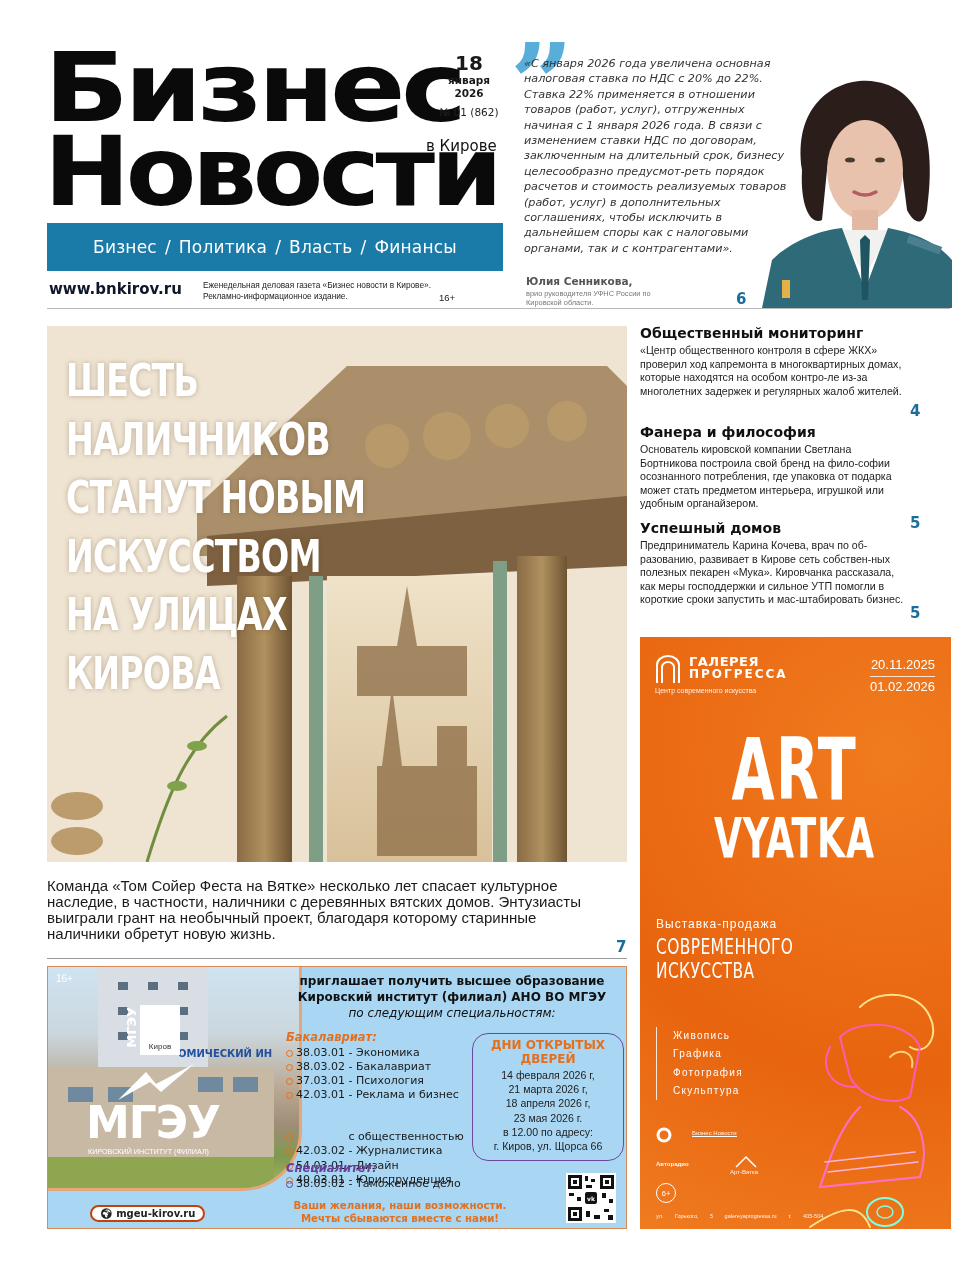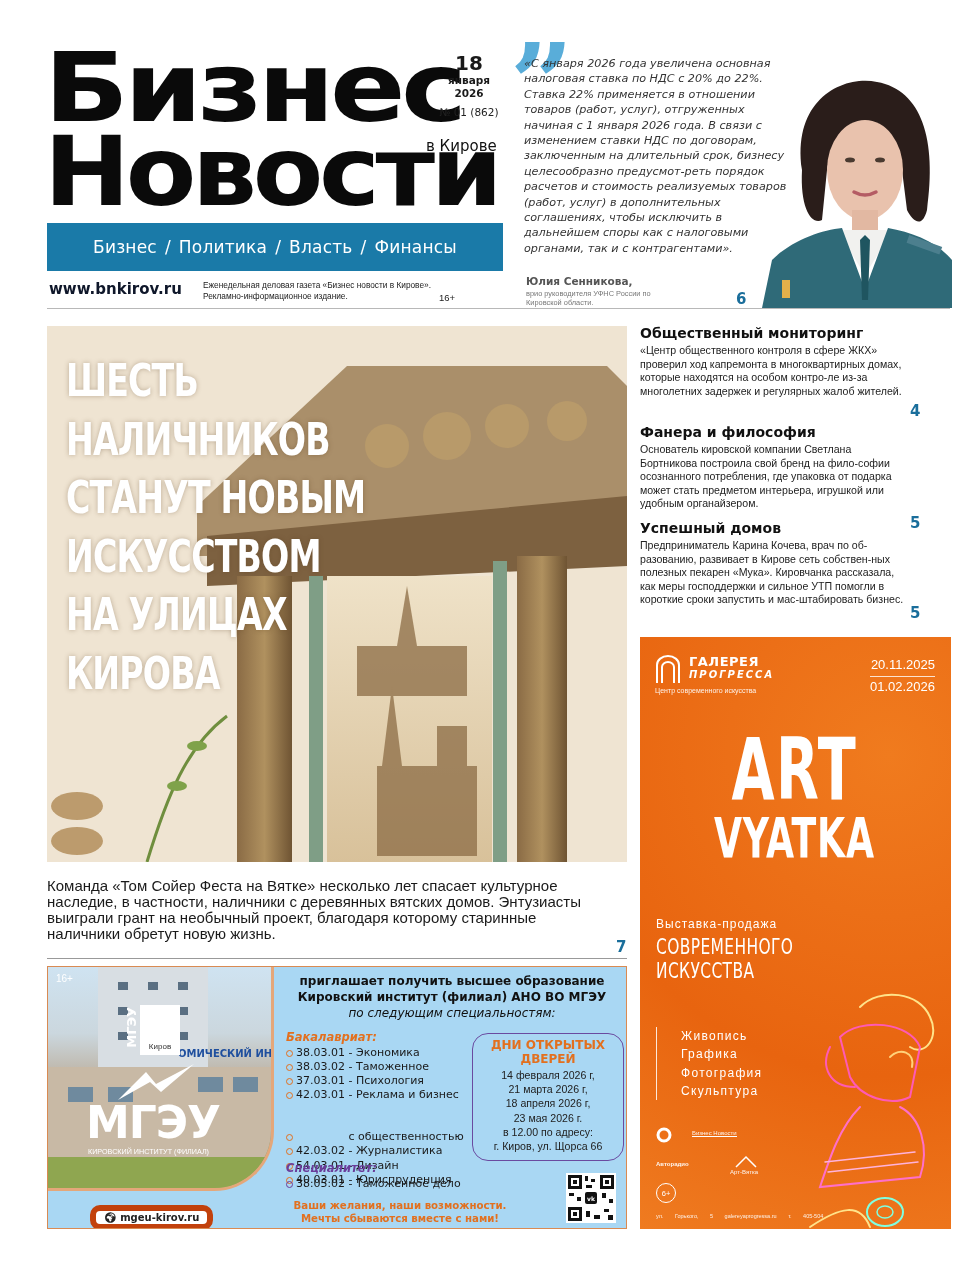--- a/index.html
+++ b/index.html
@@ -41,45 +41,45 @@
   
   .news-item { position: absolute; left: 640px; width: 270px; }
   .news-title { font-family: "DejaVu Sans", sans-serif; font-weight: bold; font-size: 14px; color: #111; margin-bottom: 3px; }
   .news-body { font-size: 10.6px; line-height: 13.6px; color: #222; }
   .news-page { position: absolute; left: 910px; font-family: "DejaVu Sans", sans-serif; font-weight: bold; font-size: 15px; color: #1a6e9b; }
 
   
   .art-ad { position: absolute; left: 640px; top: 637px; width: 311px; height: 592px; overflow: hidden; background: radial-gradient(circle at 80% 20%, #f07b1e 0%, #ec6f17 30%, #e8640f 60%, #ef7b20 100%); color: #fff; }
   .gallery-logo { position: absolute; left: 15px; top: 18px; display: flex; }
   .gallery-name { margin-left: 8px; font-family: "DejaVu Sans", sans-serif; font-weight: bold; font-size: 13px; line-height: 13px; letter-spacing: 0.5px; }
-  .gallery-name2 { font-size: 10px; letter-spacing: 2px; font-weight: bold; font-style: italic; }
+  .gallery-name2 { font-size: 12px; letter-spacing: 2px; font-weight: bold; }
   .gallery-sub { position: absolute; left: 15px; top: 50px; font-size: 7px; opacity: 0.9; }
   .art-dates { position: absolute; right: 16px; top: 18px; text-align: right; font-size: 13px; line-height: 20px; }
   .art-dates .d1 { border-bottom: 1px solid rgba(255,255,255,0.8); padding-bottom: 1px; }
   .art-title { position: absolute; left: 74px; top: 92px; font-family: "DejaVu Sans Condensed", "DejaVu Sans", sans-serif; font-weight: bold; color: #fff; line-height: 0.95; text-align: center; transform: scaleX(0.72); transform-origin: left top; }
   .art-title .t1 { font-size: 86px; letter-spacing: 2px; }
   .art-title .t2 { font-size: 56px; letter-spacing: 1px; }
   .art-sale { position: absolute; left: 16px; top: 280px; font-size: 12px; letter-spacing: 1px; }
   .art-modern { position: absolute; left: 16px; top: 298px; font-family: "DejaVu Sans Condensed", "DejaVu Sans", sans-serif; font-size: 22px; line-height: 24px; letter-spacing: 0.5px; transform: scaleX(0.78); transform-origin: left top; }
-  .art-genres { position: absolute; left: 16px; top: 390px; border-left: 1.5px solid rgba(255,255,255,0.85); padding-left: 24px; font-size: 12px; line-height: 18.3px; letter-spacing: 1.3px; }
+  .art-genres { position: absolute; left: 16px; top: 390px; border-left: 1.5px solid rgba(255,255,255,0.85); padding-left: 16px; font-size: 10px; line-height: 18.3px; letter-spacing: 1.3px; }
   .art-partners { position: absolute; left: 16px; top: 490px; width: 140px; height: 50px; }
   .partner { position: absolute; color: rgba(255,255,255,0.92); font-size: 6px; }
   .art-age { position: absolute; left: 16px; top: 546px; width: 20px; height: 20px; border: 1px solid #fff; border-radius: 50%; font-size: 7.5px; display: flex; align-items: center; justify-content: center; }
   .art-footer { position: absolute; left: 16px; top: 576px; font-size: 5.5px; opacity: 0.9; word-spacing: 10px; }
   .art-figure { position: absolute; left: 160px; top: 350px; width: 160px; height: 250px; }
 
   
   .mgeu-ad { position: absolute; left: 47px; top: 966px; width: 580px; height: 263px; background: #a9d7f3; border: 1.5px solid #d98a52; overflow: hidden; }
-  .mgeu-photo { position: absolute; left: 0; top: 0; width: 226px; height: 224px; background: linear-gradient(180deg, #cfe3f1 0%, #cbd7de 30%, #b9a994 55%, #9f8c76 72%, #7e9a4d 86%, #a5b56a 100%); border-bottom-right-radius: 60px; border-right: 3px solid #e4a77a; border-bottom: 3px solid #e4a77a; overflow: hidden; }
+  .mgeu-photo { position: absolute; left: 0; top: 0; width: 254px; height: 224px; background: linear-gradient(180deg, #cfe3f1 0%, #cbd7de 30%, #b9a994 55%, #9f8c76 72%, #7e9a4d 86%, #a5b56a 100%); border-bottom-right-radius: 60px; border-right: 3px solid #e4a77a; border-bottom: 3px solid #e4a77a; overflow: hidden; }
   .mgeu-age { position: absolute; left: 8px; top: 6px; font-size: 10px; color: #fff; z-index: 2; }
   .mgeu-logo-box { position: absolute; left: 92px; top: 38px; width: 40px; height: 50px; background: #fff; font-size: 8px; display: flex; align-items: flex-end; justify-content: center; padding-bottom: 4px; color: #333; }
   .mgeu-vertical { position: absolute; left: 76px; top: 40px; color: #fff; font-family: "DejaVu Sans", sans-serif; font-weight: bold; font-size: 13px; writing-mode: vertical-rl; transform: rotate(180deg); }
   .mgeu-big { position: absolute; left: 38px; top: 130px; color: #fff; font-family: "DejaVu Sans", sans-serif; font-weight: bold; font-size: 44px; letter-spacing: -1px; }
   .mgeu-sub { position: absolute; left: 40px; top: 180px; color: #fff; font-size: 7.2px; }
-  .mgeu-url { position: absolute; left: 42px; top: 238px; background: #fff; border: 6px solid #c2410c; border-radius: 10px; padding: 1px 8px; font-family: "DejaVu Sans", sans-serif; font-size: 10px; font-weight: bold; color: #222; }
+  .mgeu-url { position: absolute; left: 42px; top: 238px; background: #fff; border: 2px solid #c2410c; border-radius: 10px; padding: 1px 8px; font-family: "DejaVu Sans", sans-serif; font-size: 10px; font-weight: bold; color: #222; }
   .mgeu-head { position: absolute; left: 232px; top: 6px; width: 344px; text-align: center; font-family: "DejaVu Sans", sans-serif; font-weight: bold; font-size: 12px; line-height: 16px; color: #111; }
   .mgeu-head-italic { font-style: italic; font-weight: normal; }
   .mgeu-section { position: absolute; left: 238px; font-family: "DejaVu Sans", sans-serif; font-weight: bold; font-style: italic; font-size: 11.5px; }
   .mgeu-list { position: absolute; left: 238px; font-family: "DejaVu Sans", sans-serif; font-size: 11px; line-height: 14.1px; color: #1a1a1a; }
   .mgeu-list li { list-style: none; position: relative; padding-left: 10px; white-space: pre; }
   .mgeu-list li::before { content: ""; position: absolute; left: 0; top: 4px; width: 5px; height: 5px; border-radius: 50%; border: 1.6px solid #e2701f; }
   .mgeu-list.purple li::before { border-color: #6a3d9a; }
   .open-days { position: absolute; left: 424px; top: 66px; width: 152px; height: 128px; border: 1.5px solid #6a4aa0; border-radius: 16px; text-align: center; font-size: 10.6px; line-height: 14.2px; color: #222; padding-top: 4px; }
   .open-days-title { font-family: "DejaVu Sans", sans-serif; font-weight: bold; color: #e2701f; font-size: 12px; line-height: 14px; margin-bottom: 2px; }
   .mgeu-slogan { position: absolute; left: 232px; top: 232px; width: 240px; text-align: center; font-family: "DejaVu Sans", sans-serif; font-weight: bold; font-size: 10.2px; line-height: 13px; color: #e2701f; }
@@ -329,21 +329,21 @@
 
   <div class="mgeu-head">
     <div>приглашает получить высшее образование</div>
     <div>Кировский институт (филиал) АНО ВО МГЭУ</div>
     <div class="mgeu-head-italic">по следующим специальностям:</div>
   </div>
 
   <div class="mgeu-section" style="top:63px; color:#e2701f;">Бакалавриат:</div>
   <ul class="mgeu-list" style="top:79px;">
     <li>38.03.01 - Экономика</li>
-    <li>38.03.02 - Таможенное</li>
+    <li>38.03.02 - Бакалавриат</li>
     <li>37.03.01 - Психология</li>
     <li>42.03.01 - Реклама и бизнес</li>
     <li class="cont" style="padding-left:10px;margin-top:28px;">               с общественностью</li>
     <li>42.03.02 - Журналистика</li>
     <li>54.03.01 - Дизайн</li>
     <li>40.03.01 - Юриспруденция</li>
   </ul>
 
   <div class="mgeu-section" style="top:194px; color:#6a3d9a;">Специалитет:</div>
   <ul class="mgeu-list purple" style="top:210px;">

